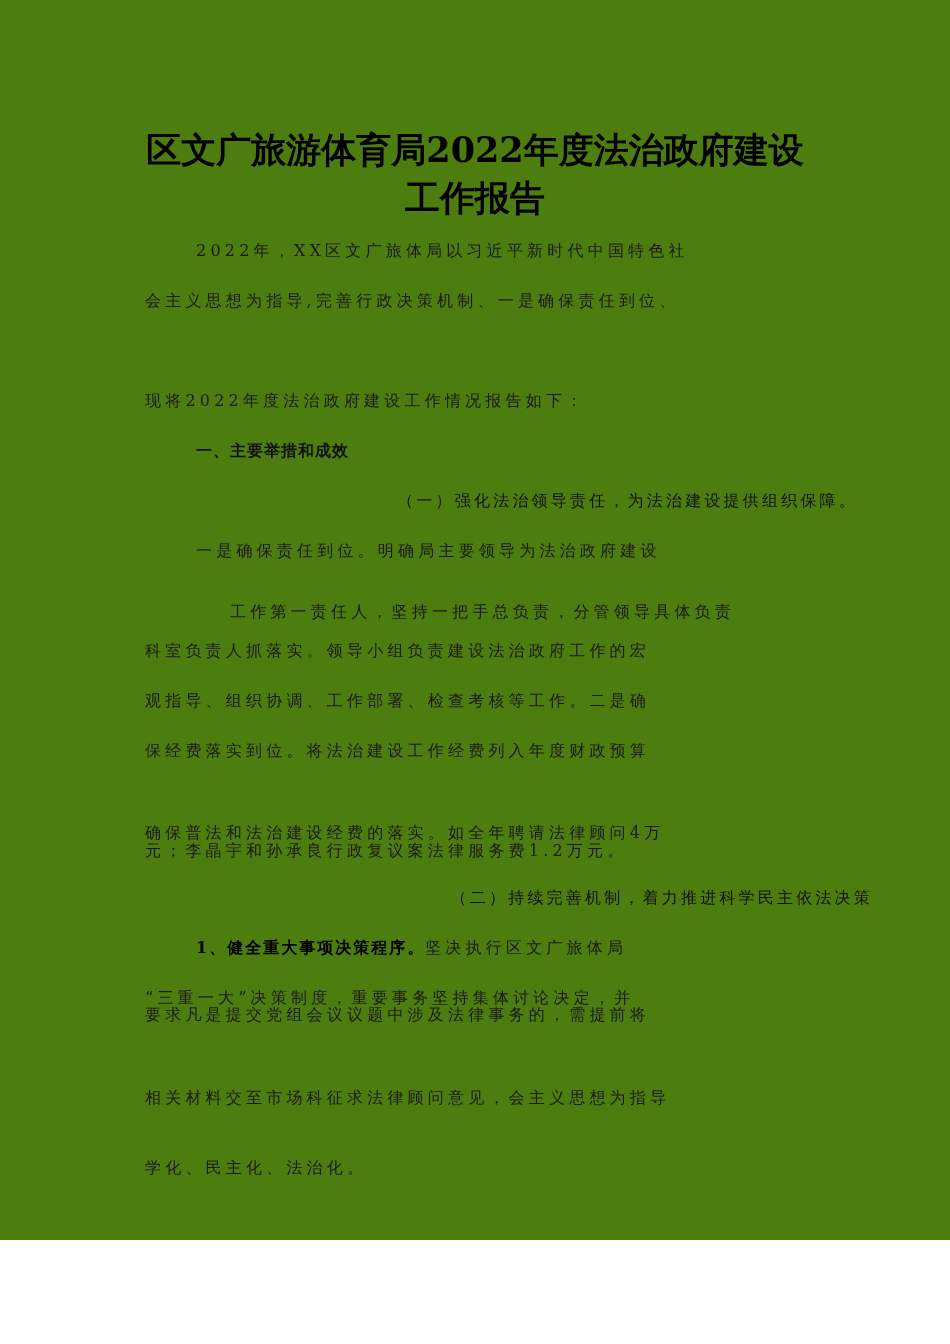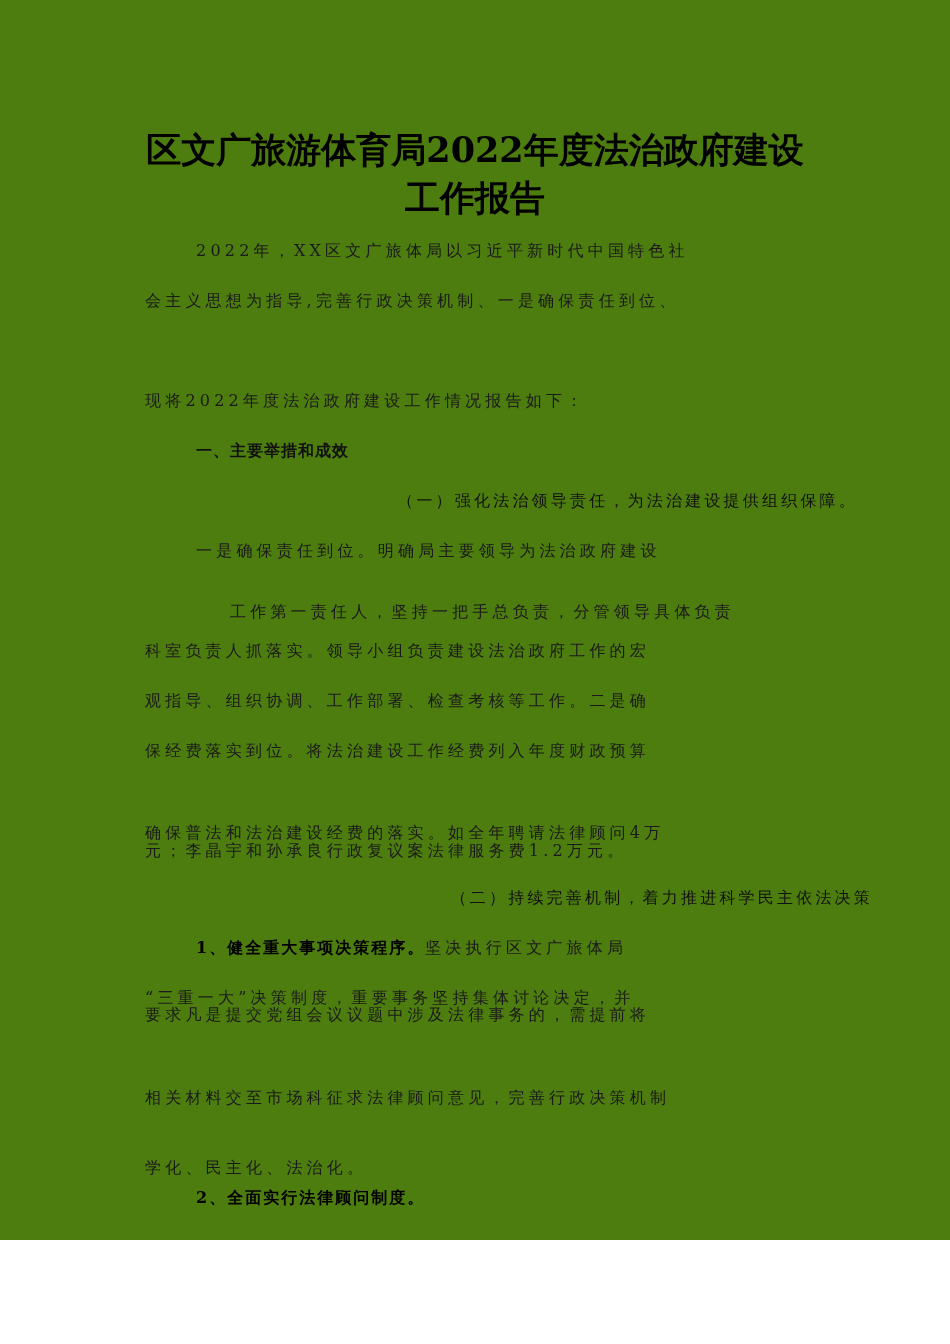--- a/index.html
+++ b/index.html
@@ -88,18 +88,17 @@
   <div class="line" style="top:802px;margin-top:16px;">确保普法和法治建设经费的落实。如全年聘请法律顾问4万</div>
   <div class="line" style="top:836px;">元；李晶宇和孙承良行政复议案法律服务费1.2万元。</div>
 
   <div class="line sub-indent subheading" style="left:198px; top:883px;">（二）持续完善机制，着力推进科学民主依法决策</div>
 
   <div class="line indent" style="top:933px;">
     <span class="bold-lead">1、健全重大事项决策程序。</span><span>坚决执行区文广旅体局</span>
   </div>
   <div class="line" style="top:983px;">“三重一大”决策制度，重要事务坚持集体讨论决定，并</div>
   <div class="line" style="top:1000px;">要求凡是提交党组会议议题中涉及法律事务的，需提前将</div>
-  <div class="line" style="top:1083px;">相关材料交至市场科征求法律顾问意见，完善行政决策机制</div>
+  <div class="line" style="top:1083px;">相关材料交至市场科征求法律顾问意见，会主义思想为指导</div>
   <div class="line" style="top:1133px;margin-top:20px;">学化、民主化、法治化。</div>
 
-  <div class="line indent bold-lead" style="top:1183px;">2、全面实行法律顾问制度。</div>
 
 </div>
 
 </body></html>

